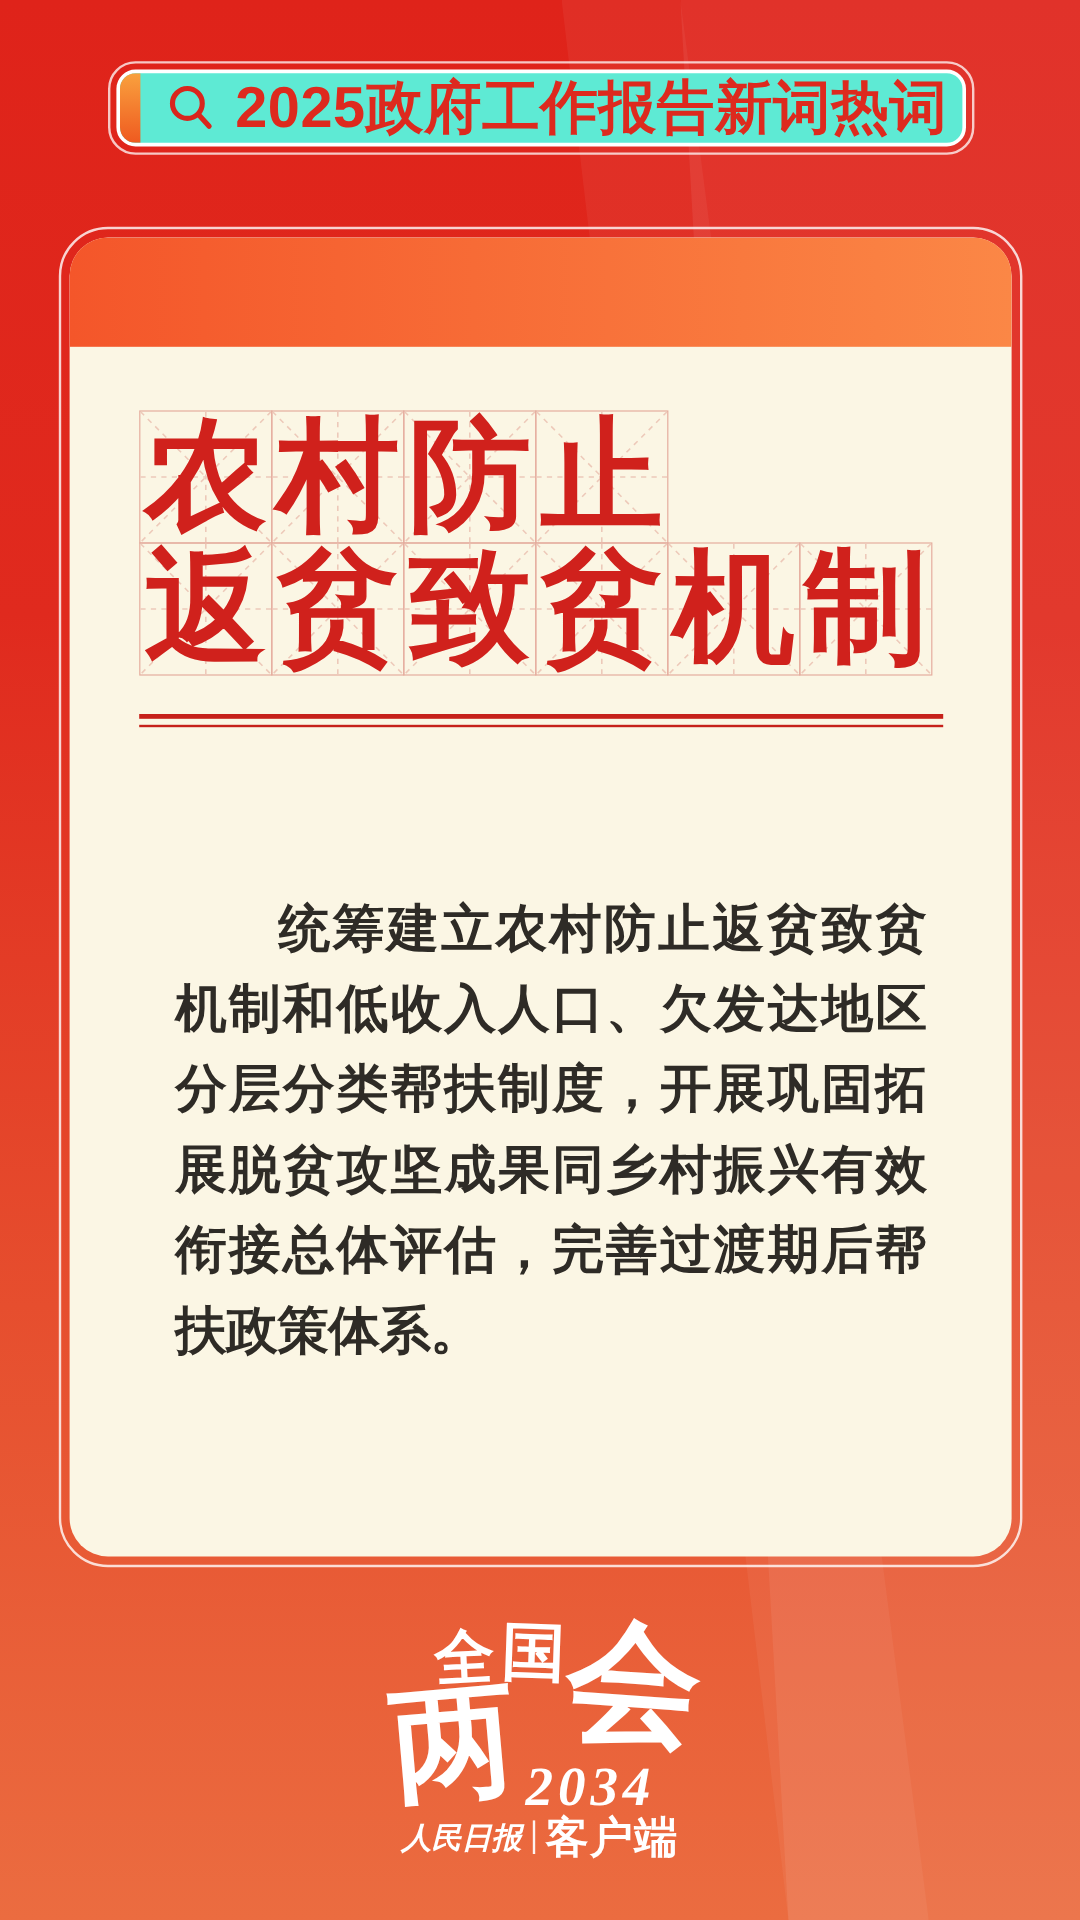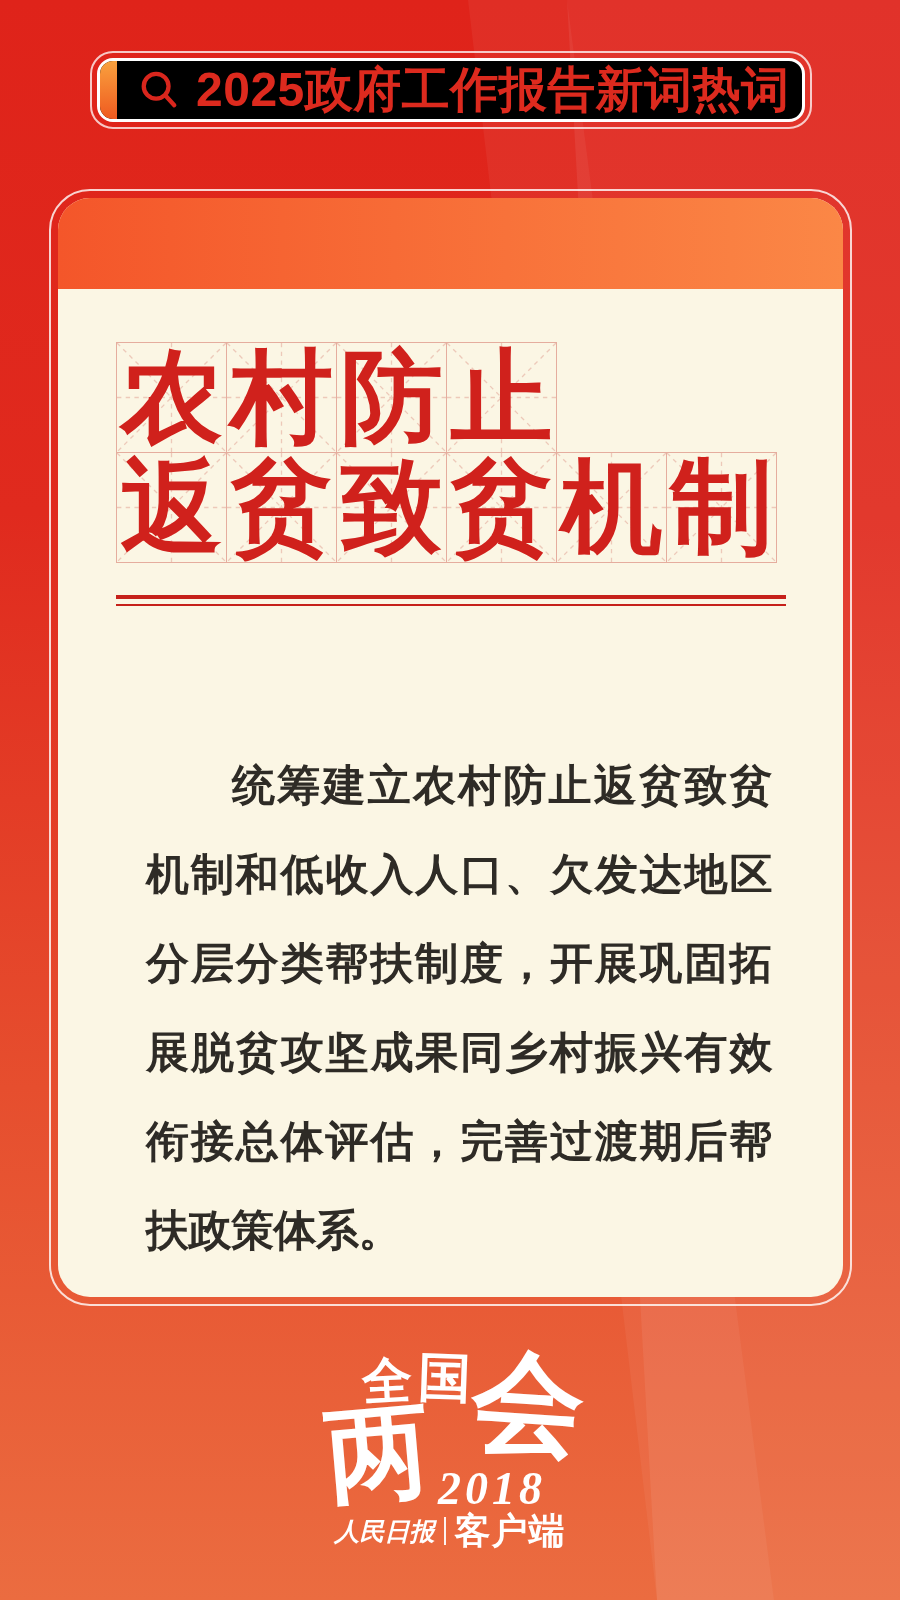--- a/index.html
+++ b/index.html
@@ -17,21 +17,21 @@
     clip-path:polygon(63% 0,100% 0,100% 100%,73% 100%);
   }
   .sheen-b{
     position:absolute;inset:0;background:rgba(255,255,255,0.05);
     clip-path:polygon(52% 0,63% 0,86% 100%,73% 100%);
   }
 
   
   .search-banner{
     position:absolute;left:97px;top:58px;width:708px;height:64px;
-    box-sizing:border-box;background:#000000;
+    box-sizing:border-box;background:#5eead4;
     border:3px solid #ffffff;border-radius:16px;
     outline:2px solid rgba(255,255,255,0.75);outline-offset:5px;
     display:flex;align-items:center;overflow:hidden;
   }
   .banner-accent{
     position:absolute;left:0;top:0;bottom:0;width:17px;
     background:linear-gradient(180deg,#F9A13E,#EF5A20);
   }
   .search-icon{margin-left:38px;width:42px;height:42px;color:#D9261D;flex:0 0 auto;}
   .banner-label{
@@ -69,21 +69,21 @@
 
   .title-underline{
     position:absolute;left:58px;top:397px;width:670px;height:5px;
     border-top:4px solid var(--underline_red,#C6211A);
     border-bottom:2px solid var(--underline_red,#C6211A);
   }
 
   
   .body-text{
     position:absolute;left:88px;top:500px;width:626px;
-    font-size:43px;line-height:89px;font-weight:bold;
+    font-size:43px;line-height:67px;font-weight:bold;
     color:var(--body_text,#2E2B26);
     font-family:"Liberation Serif", serif;
     text-align:justify;text-indent:86px;letter-spacing:-0.5px;
   }
 
   
   .logo-ch{position:absolute;color:#ffffff;font-weight:bold;font-family:"Liberation Serif", serif;line-height:1;}
   .logo-quan {left:362px;top:1356px;font-size:50px;transform:rotate(-3deg);}
   .logo-guo  {left:418px;top:1352px;font-size:53px;transform:rotate(2deg);}
   .logo-liang{left:326px;top:1402px;font-size:104px;transform:rotate(-5deg);}
@@ -219,19 +219,19 @@
 
   <div class="title-underline"></div>
 
   <p class="body-text">统筹建立农村防止返贫致贫机制和低收入人口、欠发达地区分层分类帮扶制度，开展巩固拓展脱贫攻坚成果同乡村振兴有效衔接总体评估，完善过渡期后帮扶政策体系。</p>
 </div>
 
 <span class="logo-ch logo-quan">全</span>
 <span class="logo-ch logo-guo">国</span>
 <span class="logo-ch logo-liang">两</span>
 <span class="logo-ch logo-hui">会</span>
-<span class="logo-year">2018</span>
+<span class="logo-year">2034</span>
 
 <div class="brand-row">
   <span class="brand-name">人民日报</span>
   <span class="brand-divider"></span>
   <span class="brand-client">客户端</span>
 </div>
 
 </body></html>

